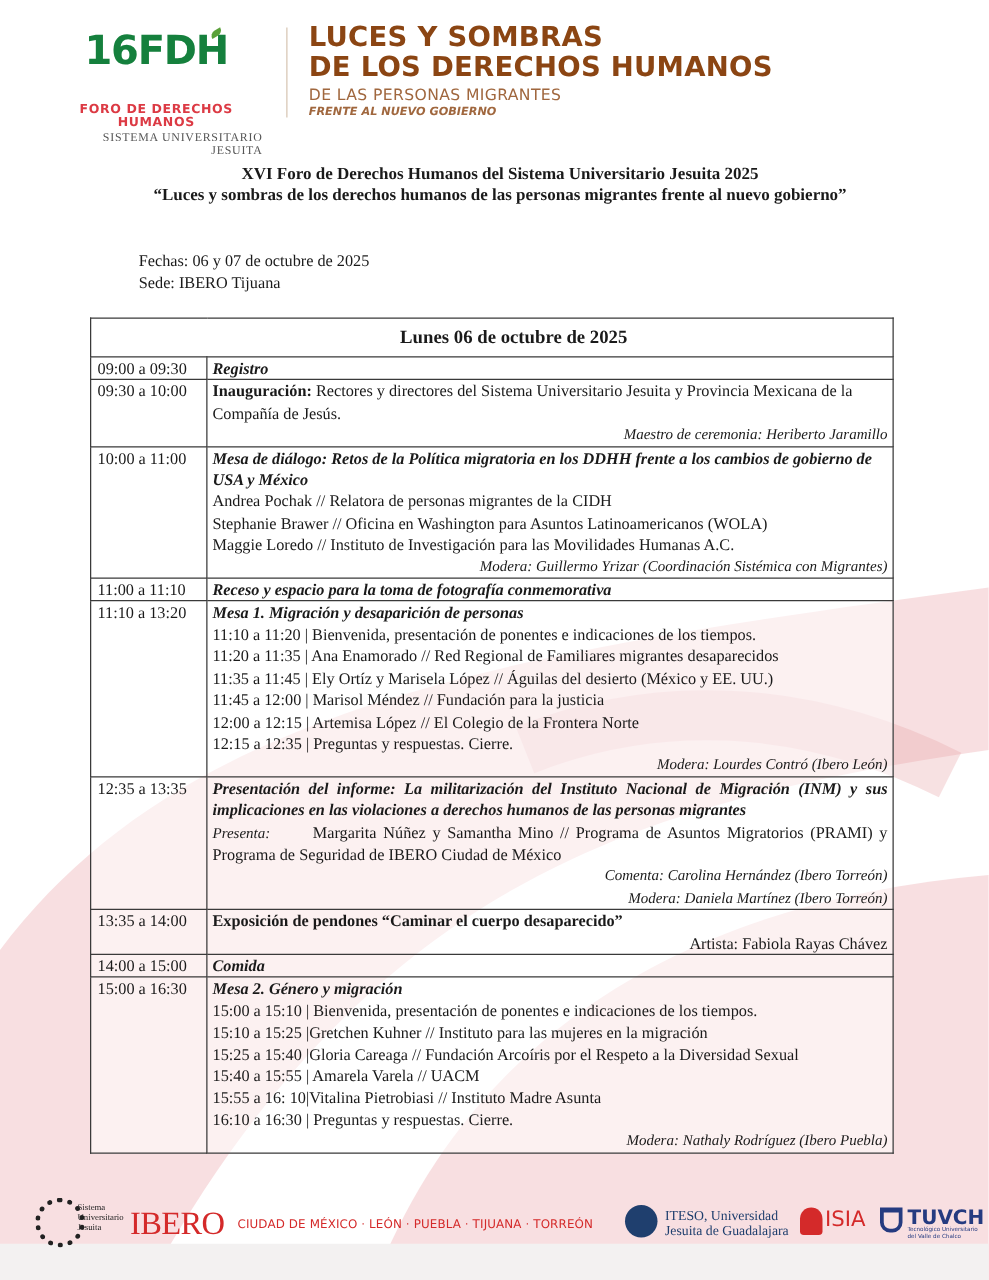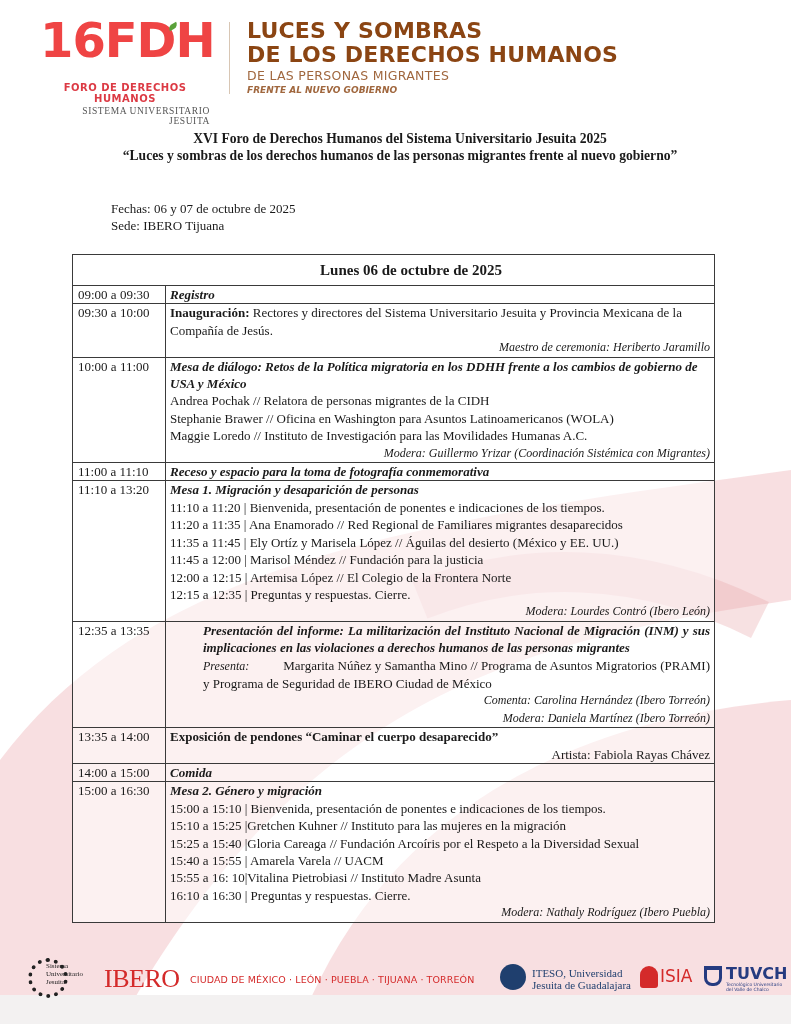--- a/index.html
+++ b/index.html
@@ -8,22 +8,22 @@
     background: #ffffff;
     font-family: "Liberation Serif", "DejaVu Serif", serif;
     color: #1a1a1a;
   }
   .bg-art { position: absolute; left: 0; top: 0; width: 791px; height: 1024px; z-index: 0; pointer-events: none; }
 
   
   .header { position: absolute; left: 0; top: 0; width: 791px; height: 105px; z-index: 2; }
   .logo16 { position: absolute; left: 40px; top: 18px; width: 170px; }
   .logo16-mark {
-    font-family: "DejaVu Sans", sans-serif; font-weight: bold; color: #ef4444;
-    font-size: 48px; letter-spacing: -1px; line-height: 44px; text-align: center; position: relative;
+    font-family: "DejaVu Sans", sans-serif; font-weight: bold; color: #15803d;
+    font-size: 32px; letter-spacing: -1px; line-height: 44px; text-align: center; position: relative;
   }
   .logo16-mark .leaf { position: absolute; left: 128px; top: 6px; width: 10px; height: 5px; background: #5aa13a; border-radius: 5px 0 5px 0; transform: rotate(-30deg); }
   .logo16-l1 {
     font-family: "DejaVu Sans", sans-serif; font-weight: bold; color: #dc3a44;
     font-size: 10px; letter-spacing: 0.5px; text-align: center; margin-top: 20px;
   }
   .logo16-l2 {
     font-family: Liberation Serif, serif; color: #555; font-size: 9.5px;
     letter-spacing: 0.6px; text-align: right; margin-top: 2px;
   }
@@ -47,27 +47,27 @@
     background: rgba(255,255,255,0.55);
   }
   .agenda td, .agenda th { border: 1px solid #3a3a3a; vertical-align: top; padding: 0 4px; }
   .agenda th { font-size: 15px; font-weight: bold; height: 30px; line-height: 30px; text-align: center; padding-left: 39px; }
   .agenda td.time { width: 84px; white-space: nowrap; padding-left: 5px; padding-right: 3px; }
   .ttl-bi { font-weight: bold; font-style: italic; }
   .ttl-b { font-weight: bold; }
   .right-it { text-align: right; font-style: italic; font-size: 12px; }
   .right { text-align: right; }
   .presenta { font-style: italic; font-size: 12px; margin-right: 34px; }
-  .justify { text-align: justify; margin-left: 33px; }
+  .justify { text-align: justify; }
 
   
   .footer { position: absolute; left: 0; top: 950px; width: 791px; height: 56px; z-index: 2; }
   .suj { position: absolute; left: 28px; top: 8px; width: 70px; height: 42px; }
   .suj-ring { position: absolute; left: 0; top: 0; width: 40px; height: 40px; border-radius: 50%; border: 4px dotted #222; box-sizing: border-box; }
-  .suj-text { position: absolute; left: 18px; top: 4px; font-family: "Liberation Serif", serif; font-size: 7px; line-height: 8px; color: #222; }
+  .suj-text { position: absolute; left: 34px; top: 4px; font-family: "Liberation Serif", serif; font-size: 7px; line-height: 8px; color: #222; }
   .ibero { position: absolute; left: 104px; top: 14px; font-family: "Liberation Serif", serif; color: #d42a2a; font-size: 26px; letter-spacing: -0.5px; }
   .campus { position: absolute; left: 190px; top: 24px; font-family: "DejaVu Sans", sans-serif; color: #d42a2a; font-size: 9.5px; letter-spacing: 0.1px; }
   .iteso { position: absolute; left: 500px; top: 12px; width: 140px; height: 36px; }
   .iteso-mark { position: absolute; left: 0; top: 2px; width: 26px; height: 26px; border-radius: 50%; background: #1f3f6e; }
   .iteso-text { position: absolute; left: 32px; top: 5px; font-family: "Liberation Serif", serif; color: #1f3f6e; font-size: 11px; line-height: 12px; }
   .isia { position: absolute; left: 640px; top: 14px; }
   .isia-mark { position: absolute; left: 0; top: 2px; width: 18px; height: 22px; background: #d42a2a; border-radius: 9px 9px 3px 3px; }
   .isia-text { position: absolute; left: 20px; top: 2px; font-family: "DejaVu Sans", sans-serif; color: #d42a2a; font-size: 17px; }
   .tuvch { position: absolute; left: 704px; top: 14px; }
   .tuvch-mark { position: absolute; left: 0; top: 2px; width: 18px; height: 20px; border: 3px solid #253b80; border-top-width: 4px; border-radius: 0 0 8px 8px; box-sizing: border-box; }

